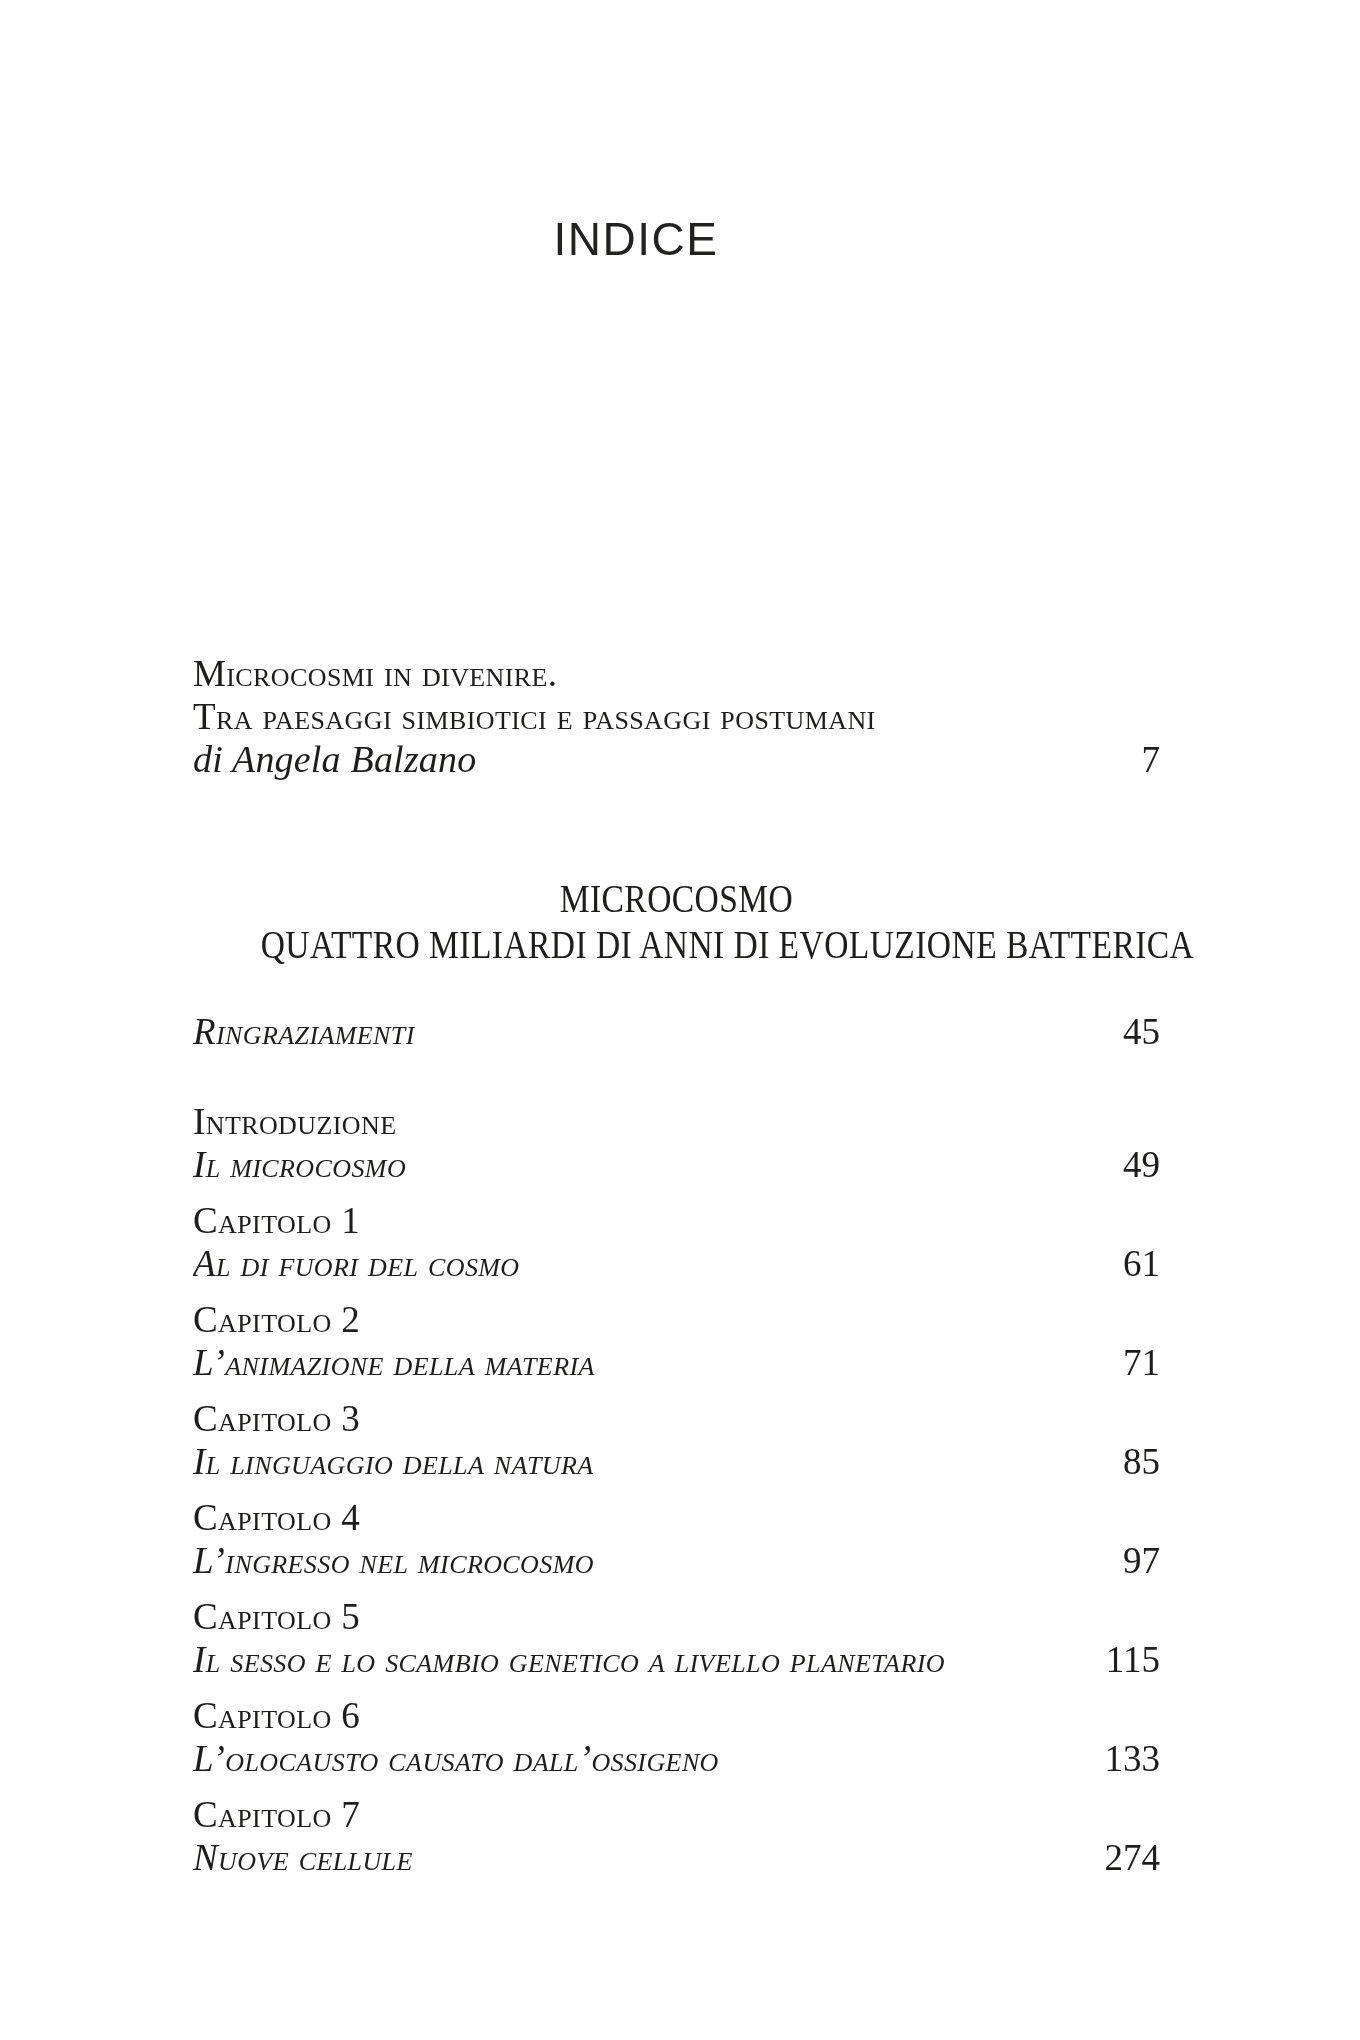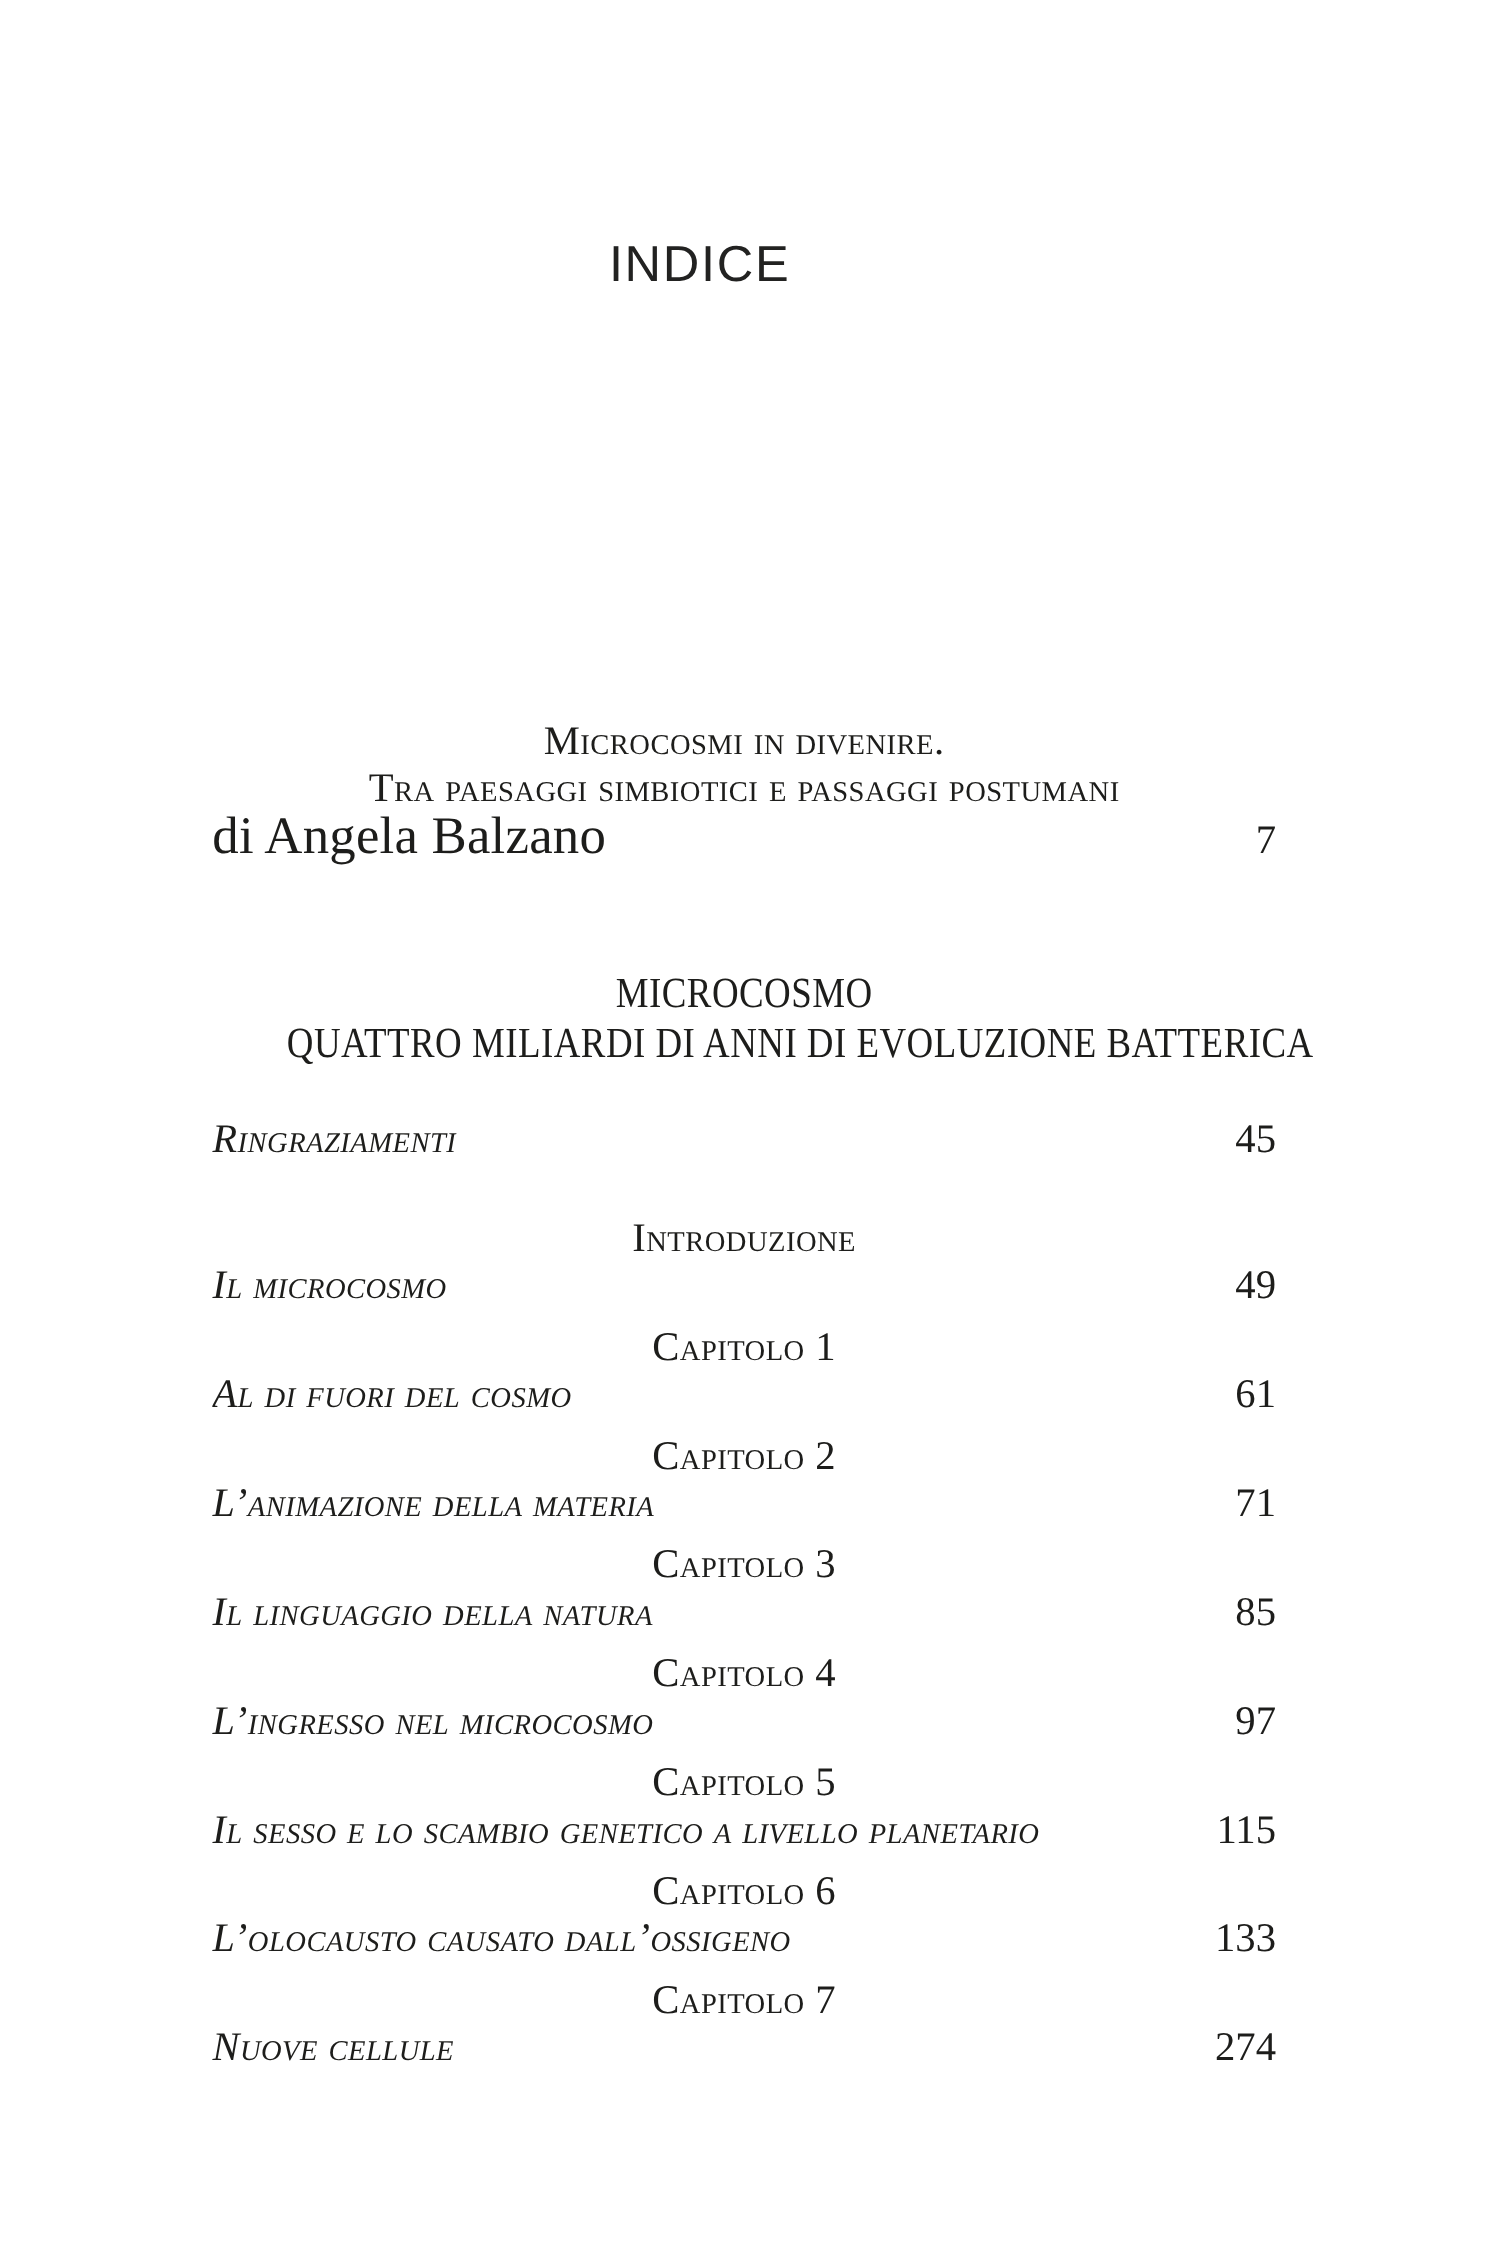--- a/index.html
+++ b/index.html
@@ -24,32 +24,33 @@
     letter-spacing: 1.5px;
     font-weight: 400;
     color: #222221;
   }
   .toc-column {
     position: absolute;
     left: 193px;
     top: 652px;
     width: 967px;
   }
-  .sc { font-variant: small-caps; letter-spacing: 0.4px; text-align: center; }
+  .sc { font-variant: small-caps; letter-spacing: 0.4px; }
   .front-block .line {
     font-size: 37px;
     line-height: 43px;
   }
   .row {
     display: flex;
     justify-content: space-between;
     align-items: baseline;
   }
   .byline {
-    font-size: 48px;
+    font-style: italic;
+    font-size: 38px;
     letter-spacing: 0.2px;
   }
   .pgnum {
     font-size: 37px;
     letter-spacing: 0;
     font-variant: normal;
     white-space: nowrap;
   }
   .section-header {
     margin-top: 95px;

